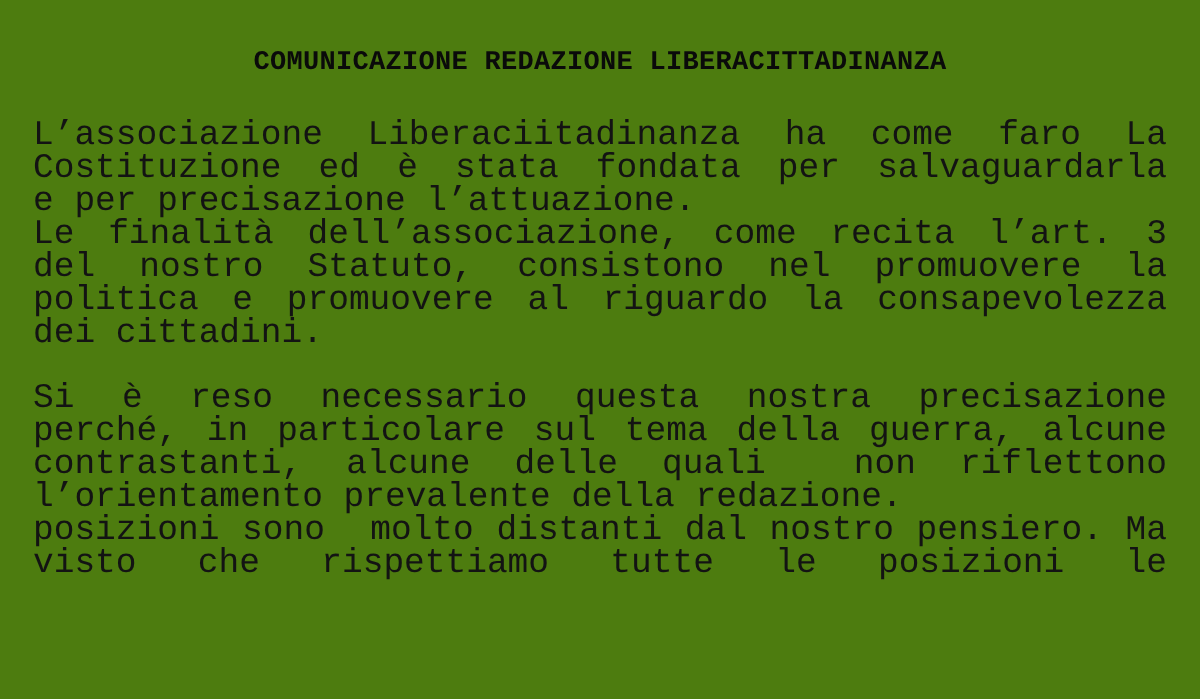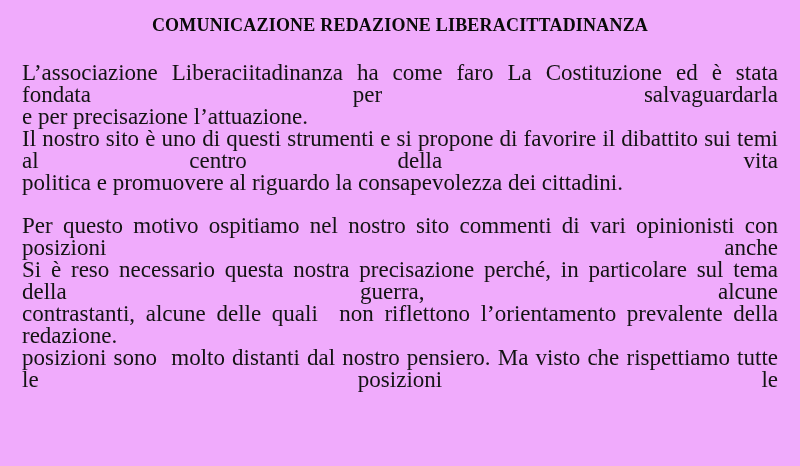--- a/index.html
+++ b/index.html
@@ -7,24 +7,24 @@
     padding: 0;
     width: 800px;
     height: 466px;
     overflow: hidden;
     background: #ffffff;
   }
   .page {
     box-sizing: border-box;
     width: 800px;
     height: 466px;
-    background: #f0abfc;
+    background: #4d7c0f;
     color: #111111;
-    font-family: Liberation Serif, serif;
-    padding: 14px 22px 0 22px;
+    font-family: Liberation Mono, monospace;
+    padding: 31px 22px 0 22px;
   }
   .title {
     font-size: 18px;
     font-weight: bold;
     line-height: 22px;
     text-align: center;
     letter-spacing: 0.2px;
     margin: 0 0 26px 0;
     color: #0a0a0a;
   }
@@ -44,23 +44,22 @@
 </style>
 </head>
 <body>
 
 <div class="page">
   <h1 class="title">COMUNICAZIONE REDAZIONE LIBERACITTADINANZA</h1>
   <div class="doc-body" id="doc-body">
       <div class="block">
         <div class="line stretch">L’associazione Liberaciitadinanza ha come faro La Costituzione ed è stata fondata per salvaguardarla</div>
         <div class="line">e per precisazione l’attuazione.</div>
-        <div class="line stretch">Il nostro sito è uno di questi strumenti e si propone di favorire il dibattito sui temi al centro della &nbsp;vita</div>
+        <div class="line stretch">Le finalità dell’associazione, come recita l’art. 3 del nostro Statuto, consistono nel promuovere la</div>
         <div class="line">politica e promuovere al riguardo la consapevolezza dei cittadini.</div>
       </div>
       <div class="block">
-        <div class="line stretch">Per questo motivo ospitiamo nel nostro sito commenti di vari opinionisti con posizioni anche</div>
         <div class="line stretch">Si è reso necessario questa nostra precisazione perché, in particolare sul tema della guerra, alcune</div>
         <div class="line">contrastanti, alcune delle quali &nbsp;non riflettono l’orientamento prevalente della redazione.</div>
         <div class="line stretch">posizioni sono &nbsp;molto distanti dal nostro pensiero. Ma visto che rispettiamo tutte le posizioni le</div>
       </div>
     </div>
 </div>
 
 </body></html>

